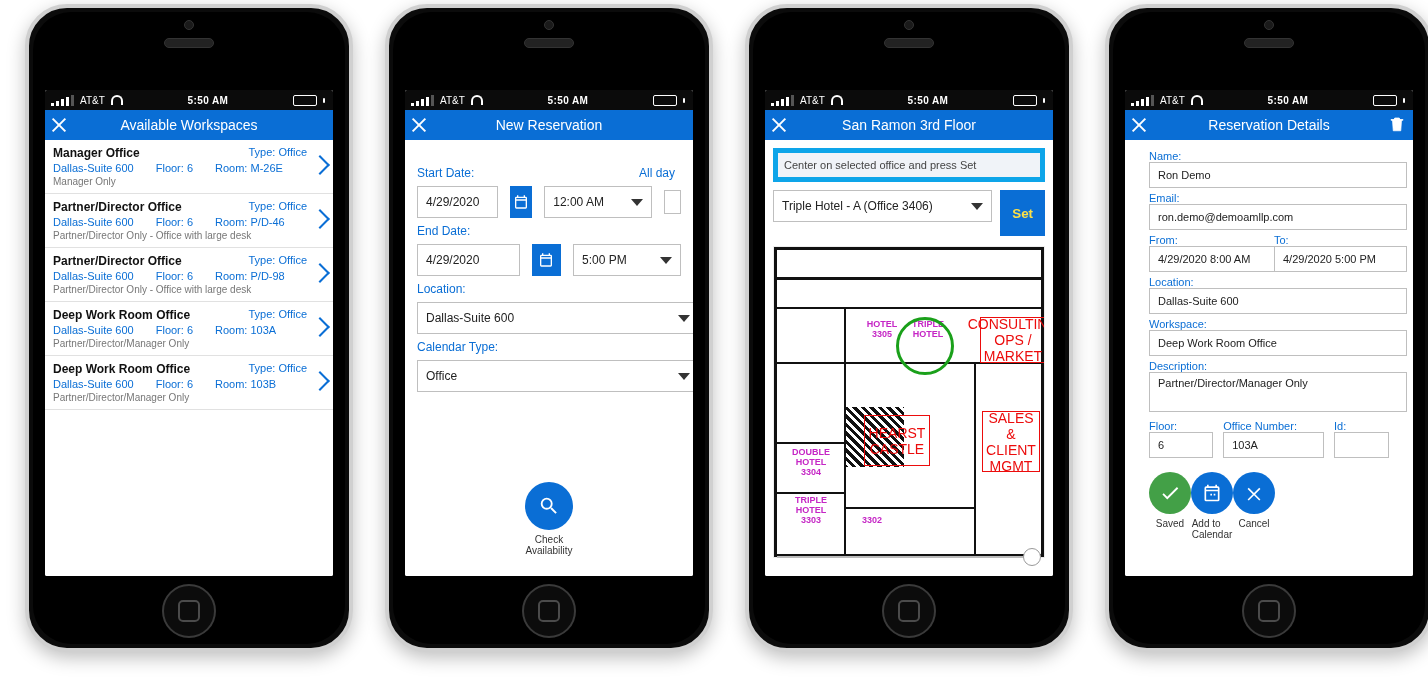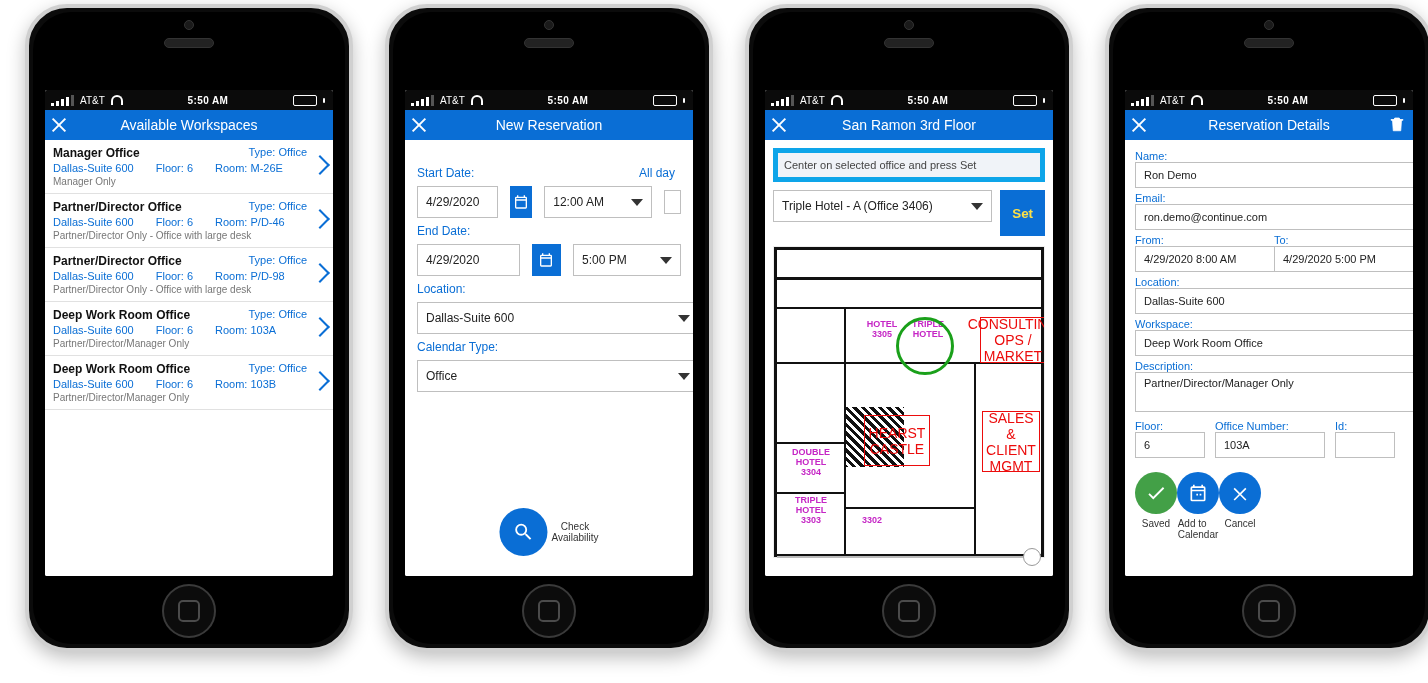--- a/index.html
+++ b/index.html
@@ -66,42 +66,42 @@
   .tb{height:30px;border:1px solid #bfbfbf;background:#fff;display:flex;align-items:center;padding:0 8px;font-size:12px;color:#222}
   .datebox{width:94px}
   .datebtn{width:30px;height:30px;background:var(--blue);display:flex;align-items:center;justify-content:center;border:1px solid var(--blue)}
   .datebtn svg{fill:#fff}
   .selectlike{position:relative;min-width:90px}
   .caret{width:0;height:0;border-left:6px solid transparent;border-right:6px solid transparent;border-top:7px solid #333;margin-left:auto}
   .cb{width:22px;height:22px;border:1px solid #bfbfbf}
   .full{width:100%}
   .fab{width:48px;height:48px;border-radius:50%;background:var(--blue);display:flex;align-items:center;justify-content:center;color:#fff}
   .fab svg{fill:#fff}
-  .fabwrap{position:absolute;left:50%;bottom:20px;transform:translateX(-50%);display:flex;align-items:center;gap:4px}
+  .fabwrap{position:absolute;left:50%;bottom:20px;transform:translateX(-50%);display:flex;flex-direction:column;align-items:center;gap:4px}
   .fablbl{font-size:10px;color:#333;text-align:center}
   .rowhead{display:flex;align-items:center;margin-top:10px}
   .rowhead .spacer{flex:1}
   .rowhead .allday{color:var(--link);margin-right:6px}
 
   
   .hintbar{margin:8px;border:5px solid #0ea5e9;background:#f0f3f8;color:#444;font-size:11px;padding:6px}
   .setrow{display:flex;gap:8px;margin:0 8px}
   .setbtn{background:var(--blue);color:#fde047;border:none;height:46px;padding:0 12px;font-weight:600}
   .setrow .sel{flex:1;display:flex;align-items:center;justify-content:space-between}
   .floor{position:relative;margin:10px 8px 0;height:310px;border:1px solid #eee;overflow:hidden;background:#fff}
   .wall{position:absolute;background:#111}
   .room{position:absolute;border:1px solid #ec0c0c;color:#ec0c0c;font-size:14px;display:flex;align-items:center;justify-content:center;text-align:center;padding:2px}
   .hot{position:absolute;color:#c526c5;font-size:9px;font-weight:600;text-align:center}
   .ring{position:absolute;border:3px solid #1aa01a;border-radius:50%;width:52px;height:52px}
   .slider{position:absolute;bottom:10px;left:12px;right:12px;display:flex;align-items:center}
   .slider .track{flex:1;height:2px;background:#bbb}
   .slider .knob{width:16px;height:16px;border-radius:50%;background:#fff;border:1px solid #999;margin-left:-8px}
 
   
-  .form2{padding:6px 10px;font-size:11px}
+  .form2{padding:6px 24px;font-size:11px}
   .form2 .lbl{margin-top:4px}
   .form2 .tb{height:24px;font-size:11px}
   .brow{display:flex;gap:10px}
   .tri{display:flex;gap:10px}
   .actions{display:flex;justify-content:flex-start;margin-top:14px}
   .abtn{display:flex;flex-direction:column;align-items:center;gap:4px}
   .abtn .cir{width:42px;height:42px;border-radius:50%;display:flex;align-items:center;justify-content:center}
   .abtn .cir svg{fill:#fff}
   .abtn .alabel{font-size:10px;color:#333}
 
@@ -416,21 +416,21 @@
             <svg width="18" height="18" viewBox="0 0 24 24">
               <path d="M6 7h12l-1 14H7L6 7zm3-3h6l1 2H8l1-2zM4 6h16v1H4z"></path>
             </svg>
           </span>
         </div>
         <div class="content">
     <div class="form2">
       <div class="lbl">Name:</div>
       <div class="tb full">Ron Demo</div>
       <div class="lbl">Email:</div>
-      <div class="tb full">ron.demo@continue.com</div>
+      <div class="tb full">ron.demo@demoamllp.com</div>
       <div class="brow">
         <div style="flex:1">
           <div class="lbl">From:</div>
           <div class="tb full">4/29/2020 8:00 AM</div>
         </div>
         <div style="flex:1">
           <div class="lbl">To:</div>
           <div class="tb full">4/29/2020 5:00 PM</div>
         </div>
       </div>

